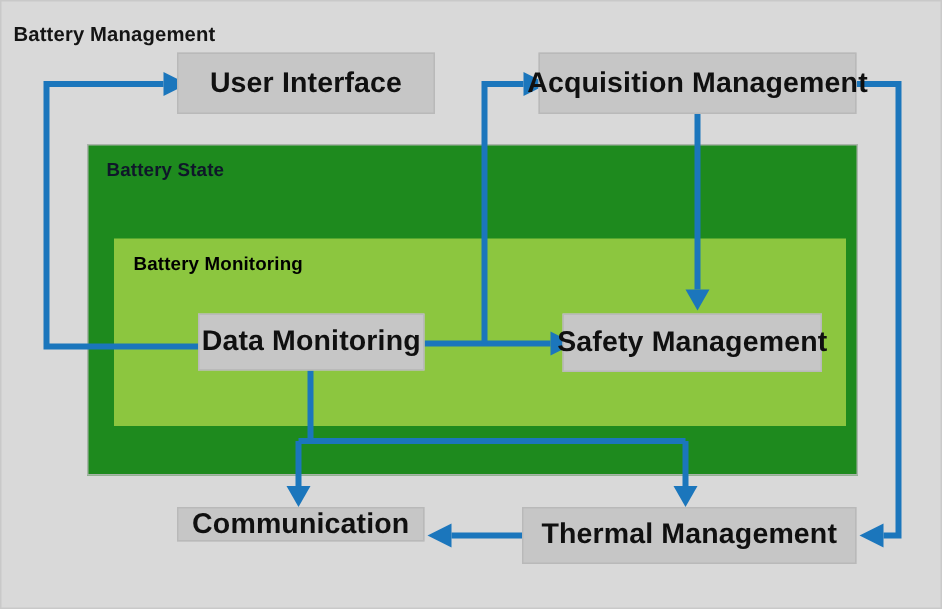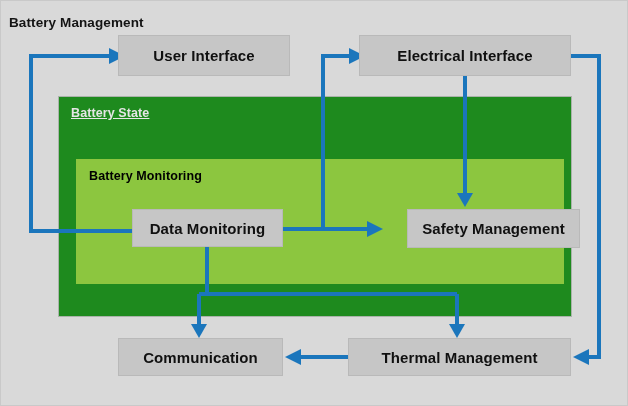--- a/index.html
+++ b/index.html
@@ -27,41 +27,41 @@
   .container-label{
     position:absolute;
     font-size:12.5px;font-weight:bold;
     white-space:nowrap;letter-spacing:.1px;
   }
   #battery-state{
     left:57px;top:95px;width:514px;height:221px;
     background:#1e8a1e;
     border:1px solid #aab3aa;
   }
-  #battery-state .container-label{left:12px;top:9px;color:#e5e5e5;text-decoration:underline;}
+  #battery-state .container-label{left:12px;top:9px;color:#0f172a;}
   #battery-monitoring{
     left:75px;top:158px;width:488px;height:125px;
     background:#8cc63f;
   }
   #battery-monitoring .container-label{left:13px;top:10px;color:#000000;}
   
   .node{
     position:absolute;box-sizing:border-box;
     background:#c6c6c6;
     border:1px solid #b9b9b9;
     display:flex;align-items:center;justify-content:center;
-    font-size:15px;font-weight:bold;color:#101010;
+    font-size:19px;font-weight:bold;color:#101010;
     letter-spacing:.1px;white-space:nowrap;
     z-index:6;
   }
   #node-user-interface      {left:117px;top:34px; width:172px;height:41px;}
   #node-electrical-management{left:358px;top:34px; width:212px;height:41px;}
   #node-data-acquisition    {left:131px;top:208px;width:151px;height:38px;}
-  #node-safety-management   {left:374px;top:208px;width:173px;height:39px;margin-left:32px;}
-  #node-communication       {left:117px;top:337px;width:165px;height:38px;}
+  #node-safety-management   {left:374px;top:208px;width:173px;height:39px;}
+  #node-communication       {left:117px;top:337px;width:165px;height:23px;}
   #node-thermal-management  {left:347px;top:337px;width:223px;height:38px;text-align:center;}
   
   #connectors{
     position:absolute;left:0;top:0;width:628px;height:406px;
     z-index:4;pointer-events:none;
   }
   #connectors path{
     fill:none;
     stroke:#1b76bc;
     stroke-width:4;
@@ -110,21 +110,21 @@
 
     <path d="M570 55 L598 55 L598 356 L588 356"></path>
     <polygon points="588,348 588,364 572,356"></polygon>
   </svg>
 
   <div class="node" id="node-user-interface">
     <span>User Interface</span>
   </div>
 
   <div class="node" id="node-electrical-management">
-    <span>Electrical Interface</span>
+    <span>Acquisition Management</span>
   </div>
 
   <div class="node" id="node-data-acquisition">
     <span>Data Monitoring</span>
   </div>
 
   <div class="node" id="node-safety-management">
     <span>Safety Management</span>
   </div>
 

